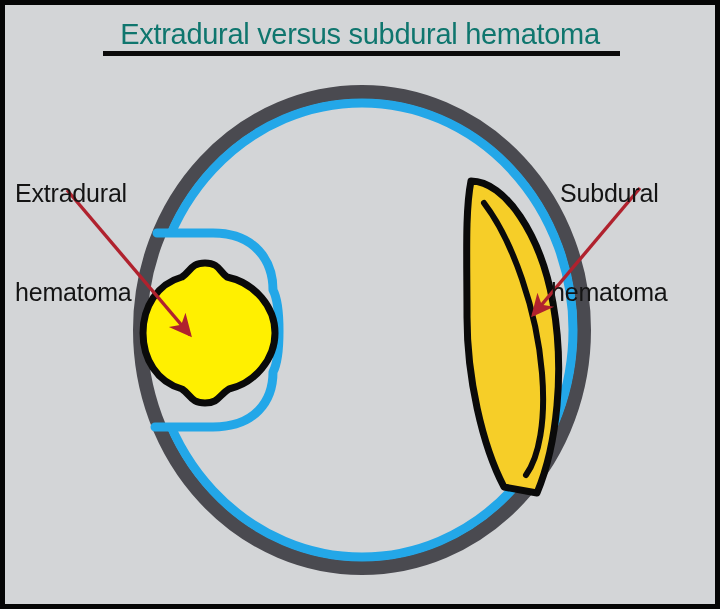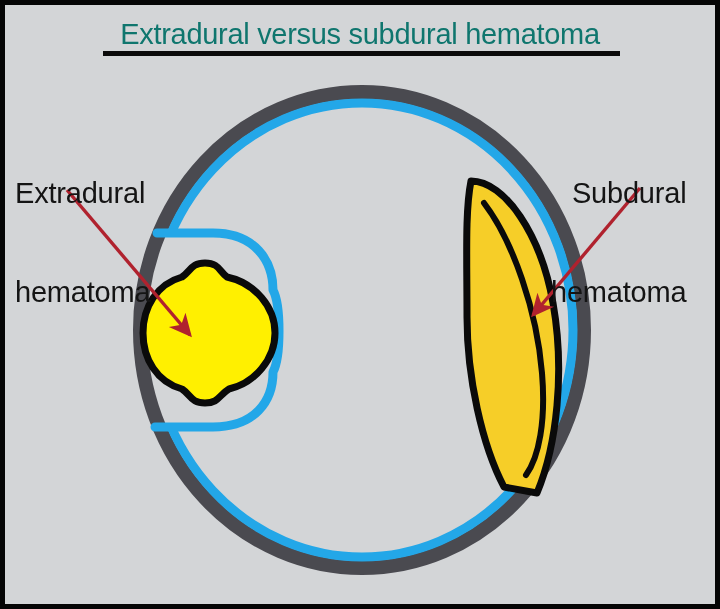--- a/index.html
+++ b/index.html
@@ -23,21 +23,21 @@
     left: 0;
     top: 0;
     width: 710px;
     height: 599px;
     display: block;
   }
   .label-text {
     position: absolute;
     color: #141414;
     font-family: "Liberation Sans", sans-serif;
-    font-size: 29px;
+    font-size: 25px;
     line-height: 33px;
     letter-spacing: -0.2px;
     white-space: pre;
     user-select: none;
   }
   #title-text {
     position: absolute;
     left: 0;
     top: 12px;
     width: 710px;
@@ -59,21 +59,21 @@
     background: #0a0a0a;
   }
   #label-left {
     left: 10px;
     top: 106px;
     text-align: left;
   }
   #label-right {
     left: 546px;
     top: 106px;
-    text-align: right;
+    text-align: center;
   }
 </style>
 </head>
 <body>
 
 <div id="canvas">
 
   <div id="title-text">Extradural versus subdural hematoma</div>
   <div id="title-underline"></div>
 

